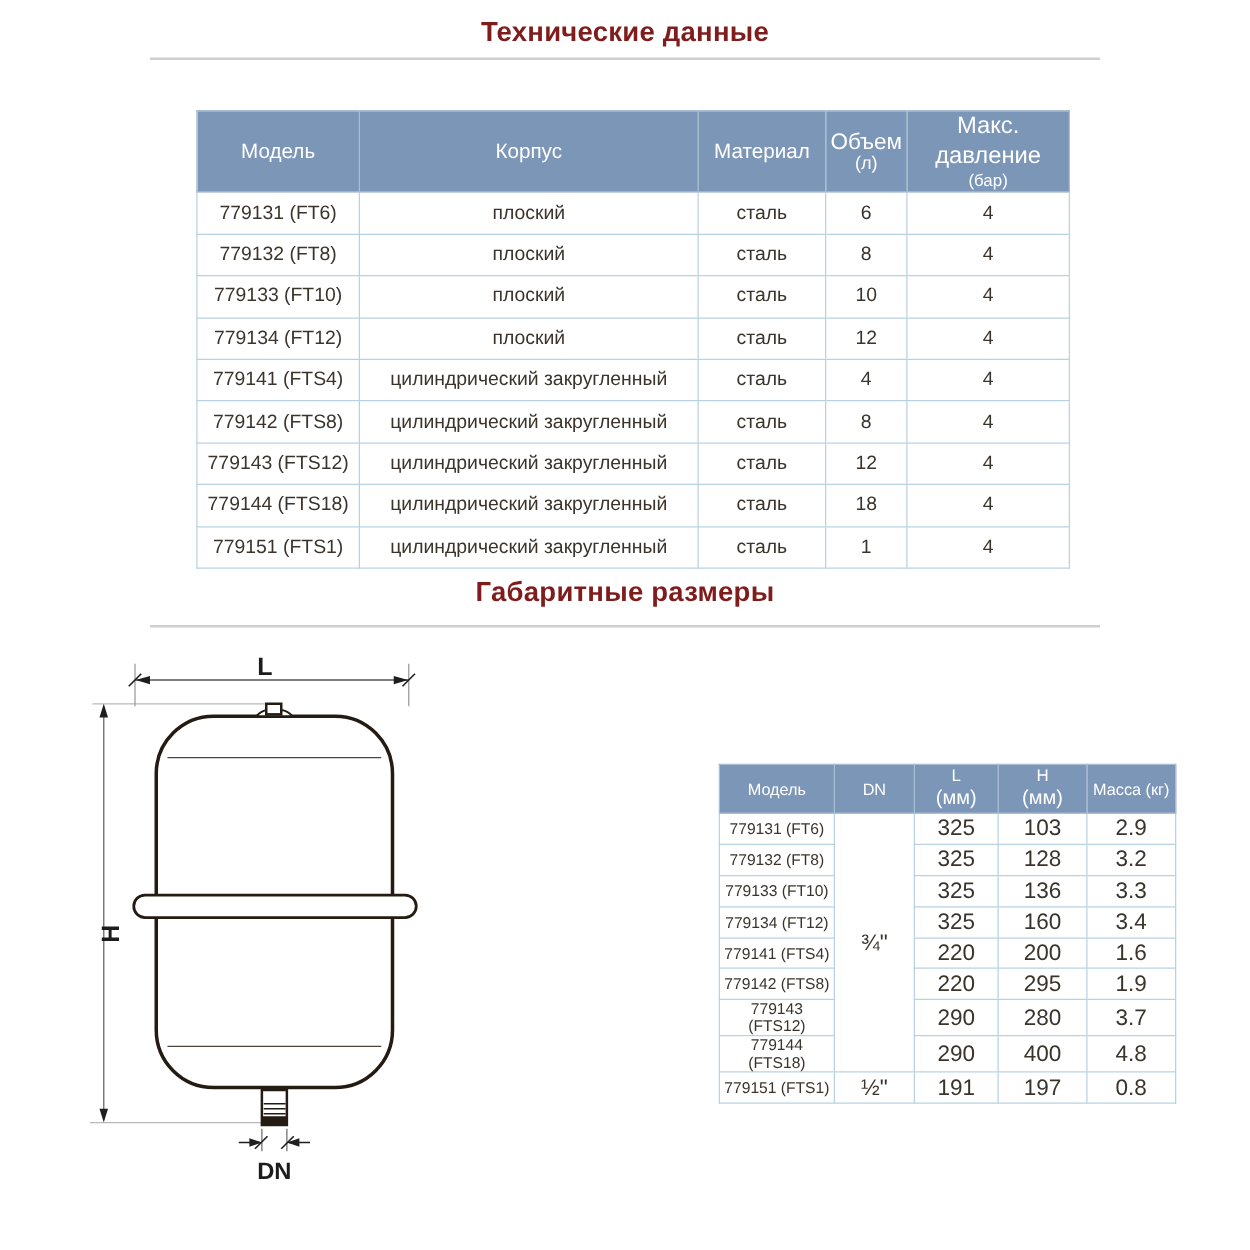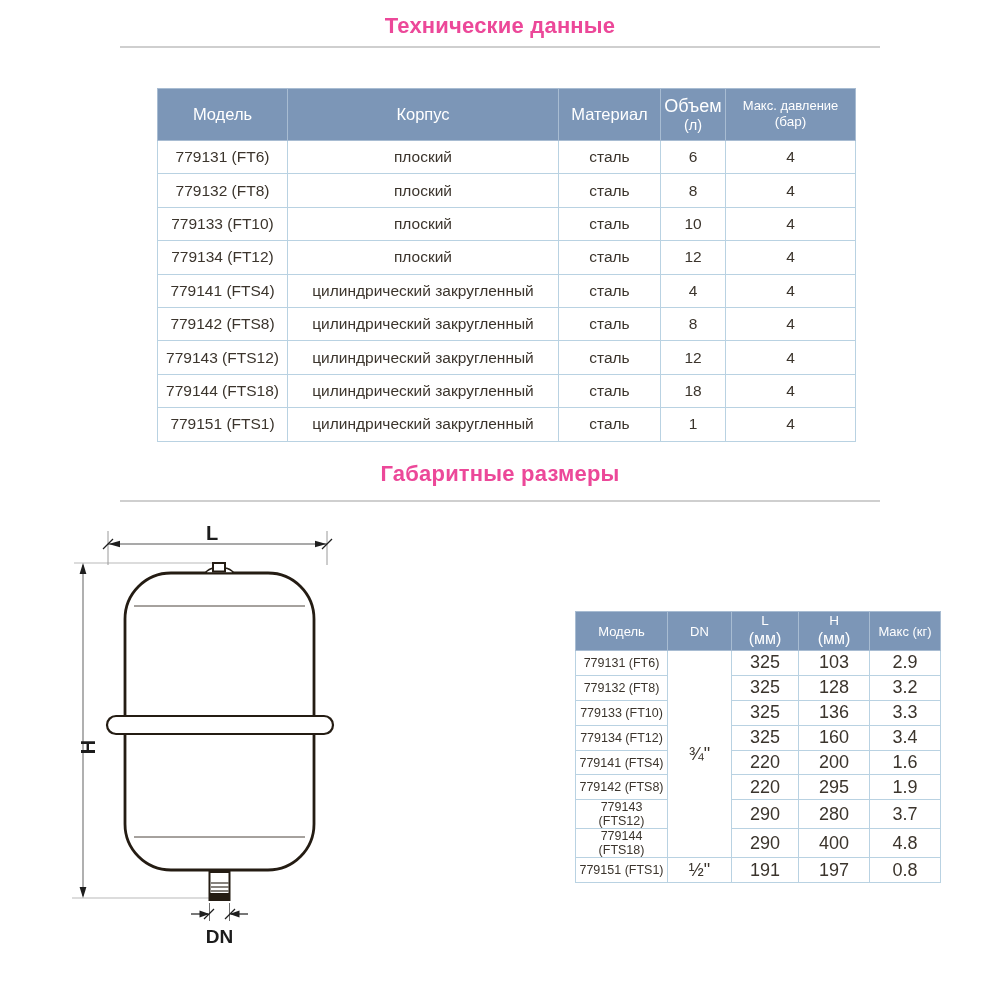--- a/index.html
+++ b/index.html
@@ -1,30 +1,30 @@
 <!DOCTYPE html>
 <html><head>
 <meta charset="utf-8">
 <style>
   html,body{margin:0;padding:0;background:#fff;}
   body{width:1000px;height:1000px;position:relative;font-family:"Liberation Sans",sans-serif;overflow:hidden;}
-  .section-title{position:absolute;left:0;width:1000px;text-align:center;font-size:22px;font-weight:600;color:#ec4899;letter-spacing:.2px;}
+  .section-title{position:absolute;left:0;width:1000px;text-align:center;font-size:22px;font-weight:600;color:#7f1d1d;letter-spacing:.2px;}
   .rule{position:absolute;left:120px;width:760px;height:0;border-top:2px solid #cfcfcf;}
   table{border-collapse:collapse;table-layout:fixed;position:absolute;}
   th,td{padding:0;text-align:center;vertical-align:middle;}
   
   .t1{left:157px;top:88px;width:698px;}
   .t1 th{background:#7c96b7;color:#fff;font-weight:400;border:1px solid #a8bcd2;}
   .t1 thead tr{height:52px;}
   .t1 tbody tr{height:33.4px;}
   .t1 td{border:1px solid #b9d2e2;color:#3b342c;font-size:15.5px;background:#fff;}
   .t1 .h-main{font-size:16.5px;}
   .t1 .h-l1{font-size:18px;line-height:1.15;}
   .t1 .h-l2{font-size:14.5px;line-height:1.15;}
-  .t1 .h-s1{font-size:13px;line-height:1.25;}
+  .t1 .h-s1{font-size:19px;line-height:1.25;}
   .t1 .h-s2{font-size:13.5px;line-height:1.25;text-align:center;}
   
   .t2{left:575px;top:611px;width:365px;}
   .t2 th{background:#7c96b7;color:#fff;font-weight:400;border:1px solid #a8bcd2;font-size:13px;}
   .t2 thead tr{height:39px;}
   .t2 tbody tr{height:24.9px;}
   .t2 td{border:1px solid #b9d2e2;color:#3b342c;font-size:18px;background:#fff;}
   .t2 .h2-l1{font-size:13.5px;line-height:1.1;}
   .t2 .h2-l2{font-size:16px;line-height:1.2;}
   .t2 td.model{font-size:12.5px;}
@@ -188,21 +188,21 @@
       <th>Модель</th>
       <th>DN</th>
       <th>
         <div class="h2-l1">L</div>
         <div class="h2-l2">(мм)</div>
       </th>
       <th>
         <div class="h2-l1">H</div>
         <div class="h2-l2">(мм)</div>
       </th>
-      <th>Макс (кг)</th>
+      <th>Масса (кг)</th>
     </tr>
   </thead>
   <tbody>
     <tr>
         <td class="model">779131 (FT6)</td>
         <td rowspan="8">¾"</td>
         <td>325</td>
         <td>103</td>
         <td>2.9</td>
       </tr>

